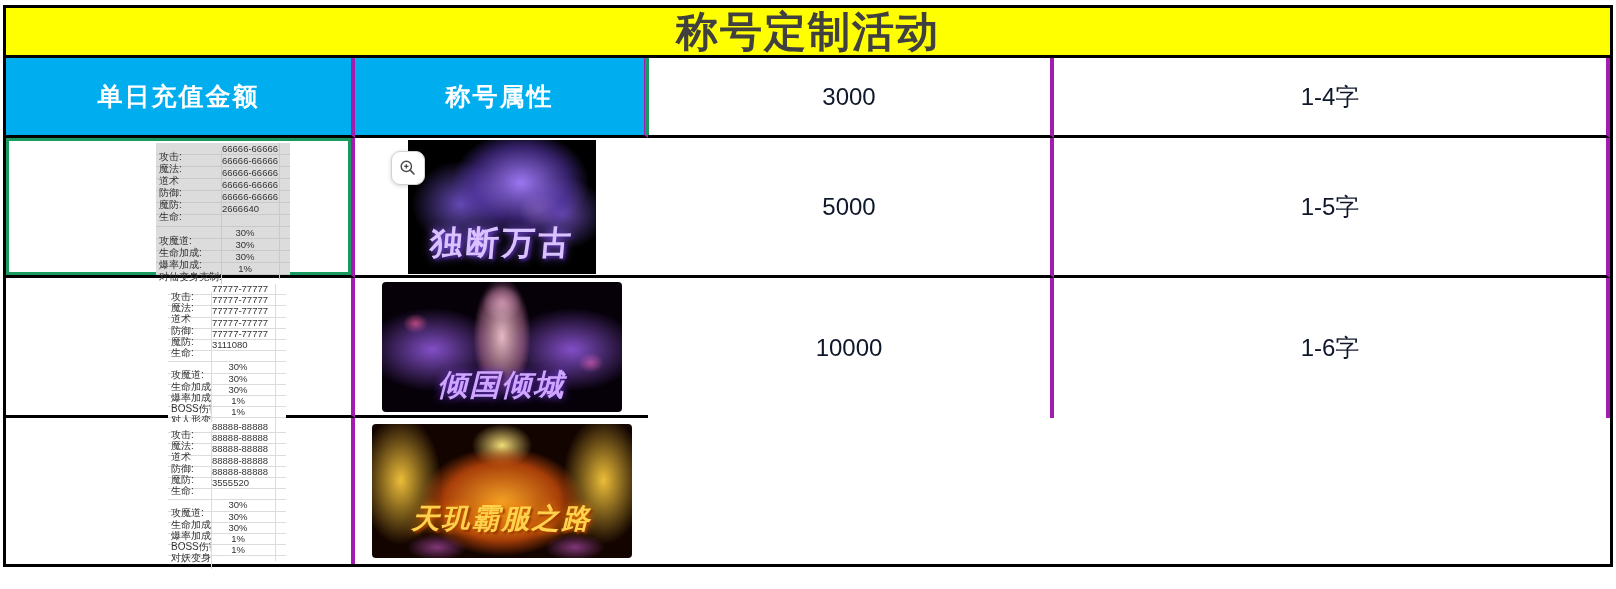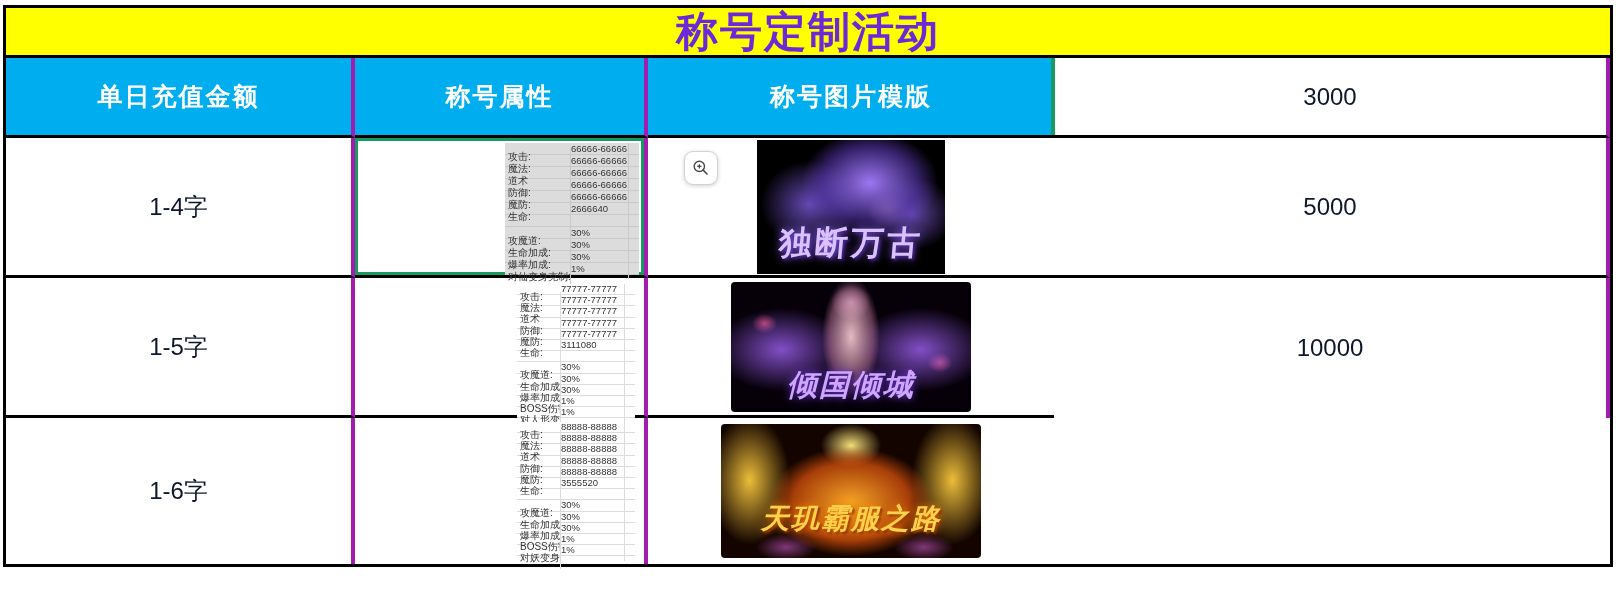--- a/index.html
+++ b/index.html
@@ -5,35 +5,35 @@
   html,body{margin:0;padding:0;background:#fff;width:1616px;height:589px;overflow:hidden;
     font-family:"Liberation Sans","DejaVu Sans",sans-serif;}
   .table{position:absolute;left:3px;top:5px;width:1610px;height:562px;box-sizing:border-box;
     border:3px solid #000;display:grid;grid-template-columns:349px 293px 406px 1fr;
     grid-template-rows:50px 80px 140px 140px 1fr;background:#fff;}
   .cell{border-right:4px solid #a21caf;border-bottom:3px solid #000;box-sizing:border-box;
     display:flex;align-items:center;justify-content:center;position:relative;}
   .cell.lastcol{border-right:none;}
   .cell.lastrow{border-bottom:none;}
   .title-cell{grid-column:1/-1;background:#FFFF00;border-right:none;}
-  .title-text{font-size:42px;font-weight:bold;color:#6d28d9;letter-spacing:2px;}
+  .title-text{font-size:42px;font-weight:bold;color:#404040;letter-spacing:2px;}
   .head{background:#00AEEF;}
   .head span{color:#fff;font-size:25px;font-weight:bold;letter-spacing:2px;}
   .datacell span{font-size:24px;color:#0f172a;}
   
   .sel{box-shadow:inset 0 0 0 3px #189A61;}
   .green-edge::before{content:'';position:absolute;left:-3px;top:0;bottom:0;width:4px;
     background:#189A61;z-index:2;}
   
   .attrs{position:absolute;color:#333;z-index:1;}
   .attrs .r{display:grid;align-items:center;box-sizing:border-box;}
   .attrs .l{padding-left:3px;overflow:hidden;white-space:nowrap;font-size:10px;box-sizing:border-box;margin-top:16px;}
   .attrs .v{font-size:9.5px;overflow:hidden;white-space:nowrap;box-sizing:border-box;}
   .attrs .v.center{text-align:left;}
-  .attrs .v.right{text-align:left;padding-right:11px;}
+  .attrs .v.right{text-align:center;padding-right:11px;}
   .attrs .x{height:100%;}
   .w1{left:150px;top:5px;background:#DCDCDC;}
   .w1 .r{grid-template-columns:66px 58px 10px;height:12px;border-bottom:1px solid #c9c9c9;}
   .w1 .l,.w1 .v{border-right:1px solid #c9c9c9;height:100%;line-height:11px;}
   .w2{background:#fff;}
   .w2 .r{grid-template-columns:44px 64px 10px;height:11.2px;border-bottom:1px solid #dcdcdc;}
   .w2 .l,.w2 .v{border-right:1px solid #dcdcdc;height:100%;line-height:10.5px;}
   .pos2{left:162px;top:6px;}
   .pos3{left:162px;top:4px;}
   
@@ -76,23 +76,20 @@
   <div class="cell title-cell">
     <span class="title-text">称号定制活动</span>
   </div>
 
   <div class="cell head">
     <span>单日充值金额</span>
   </div>
   <div class="cell head">
     <span>称号属性</span>
   </div>
-  <div class="cell head lastcol">
-    <span>称号图片模版</span>
-  </div>
 
   <div class="cell datacell green-edge">
     <span>3000</span>
   </div>
   <div class="cell datacell">
     <span>1-4字</span>
   </div>
   <div class="cell sel">
     <div class="attrs w1">
 

